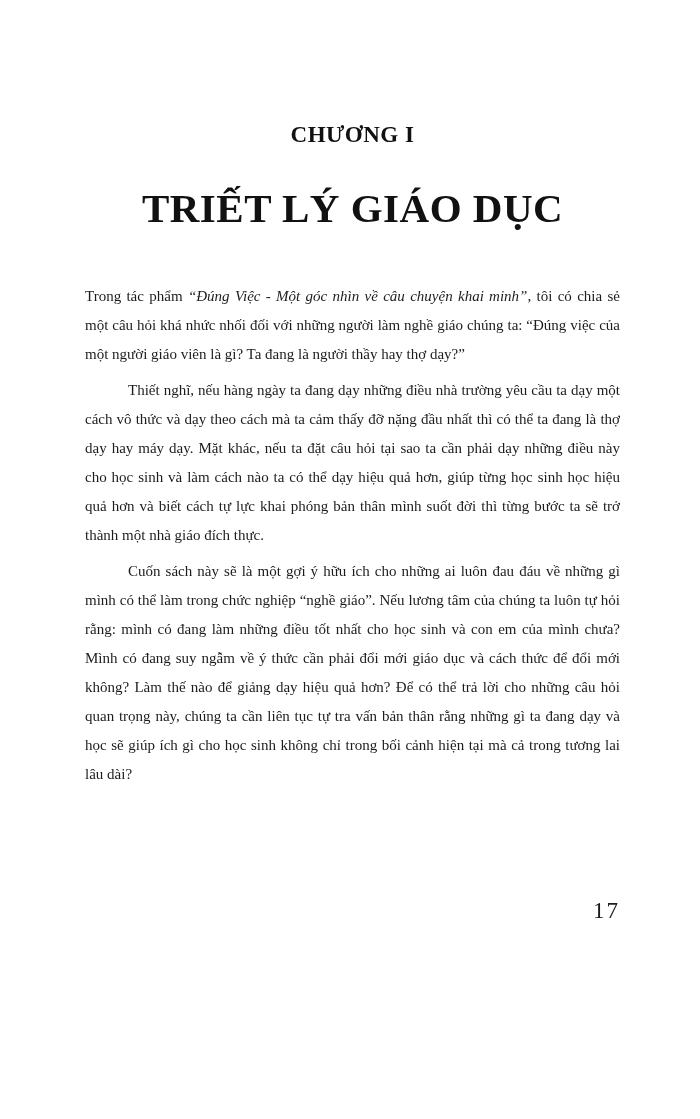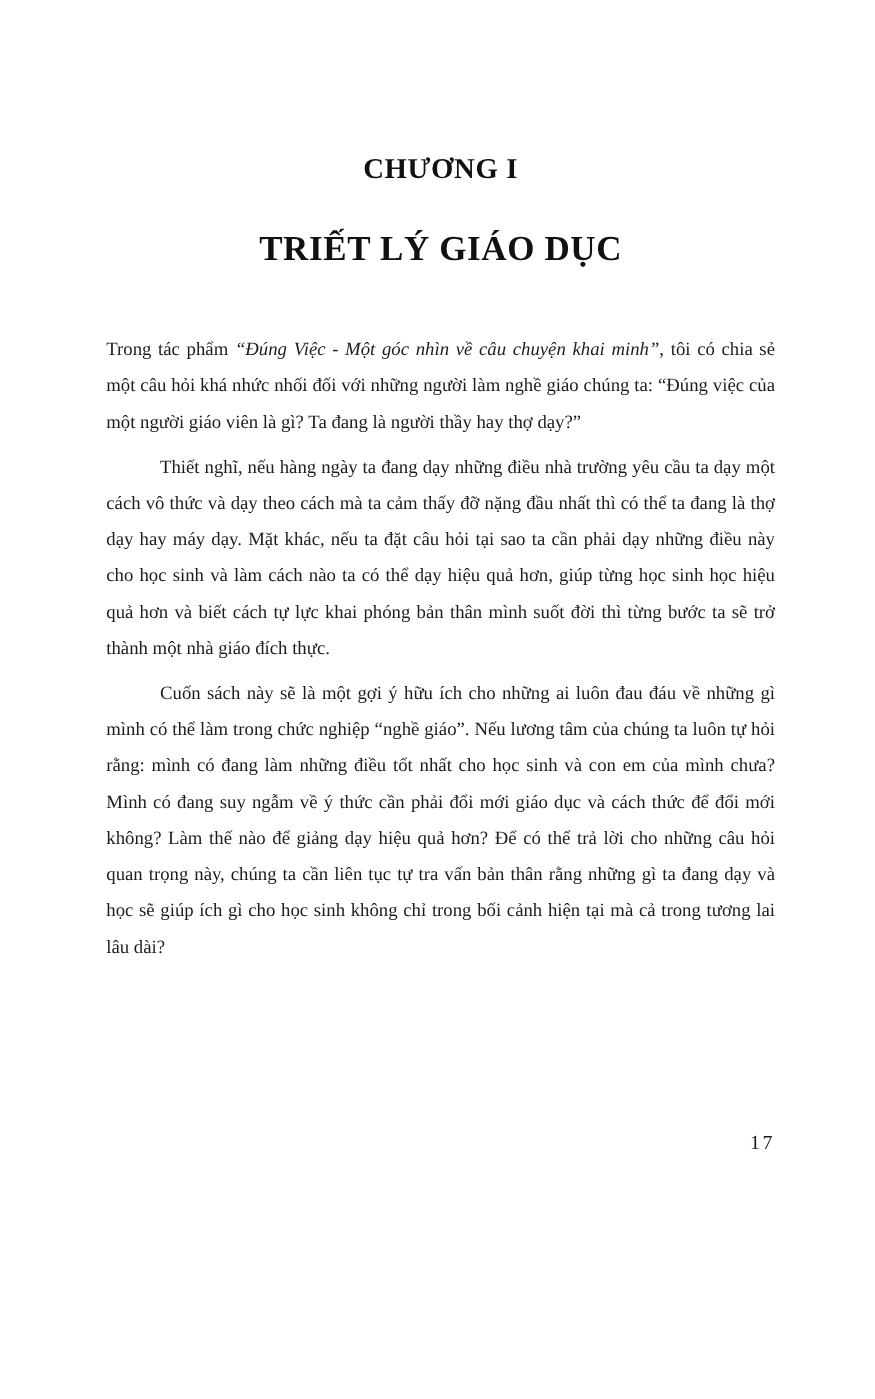--- a/index.html
+++ b/index.html
@@ -31,21 +31,21 @@
     text-align: center;
     font-weight: bold;
     font-size: 23px;
     letter-spacing: 0.5px;
     margin: 0 0 36px 0;
     color: #111111;
   }
   .page-title {
     text-align: center;
     font-weight: bold;
-    font-size: 28px;
+    font-size: 41px;
     letter-spacing: 0.5px;
     margin: 0 0 50px 0;
     color: #111111;
   }
   .body-text p {
     font-size: 15px;
     line-height: 29px;
     text-align: justify;
     margin: 0 0 7px 0;
     color: #1c1c1c;
@@ -53,21 +53,21 @@
   .body-text p.indented {
     text-indent: 43px;
   }
   .book-title-italic {
     font-style: italic;
   }
   .page-number {
     position: absolute;
     right: 80px;
     bottom: 42px;
-    font-size: 16px;
+    font-size: 23px;
     letter-spacing: 2px;
     color: #1c1c1c;
   }
 </style>
 </head>
 <body>
 
 <div class="page">
   <div class="content">
 

